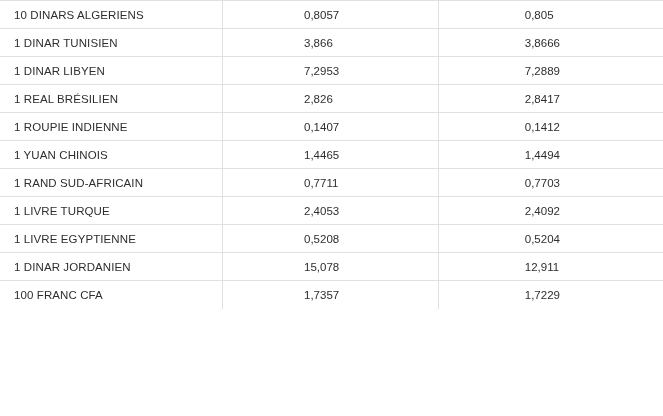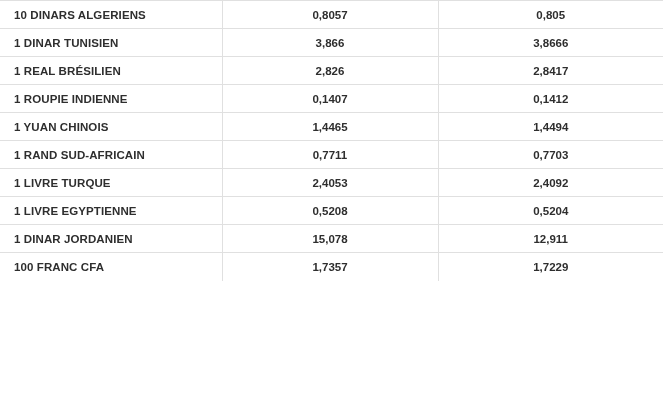--- a/index.html
+++ b/index.html
@@ -25,41 +25,40 @@
 
   .rates-table td {
     height: 28px;
     box-sizing: border-box;
     border-bottom: 1px solid #e0e0e0;
     border-right: 1px solid #e0e0e0;
     padding: 0 14px;
     font-size: 11.5px;
     white-space: nowrap;
     overflow: hidden;
-    font-weight: bold;
   }
   .rates-table tr td:last-child {
     border-right: none;
   }
   .rates-table tr:first-child td {
     border-top: 1px solid #e0e0e0;
   }
   td.currency {
     text-align: left;
     color: #2e2e2e;
     letter-spacing: 0.1px;
   }
   td.value {
     text-align: center;
     color: #2e2e2e;
   }
   td.value .num {
     display: inline-block;
     min-width: 52px;
-    text-align: center;
+    text-align: left;
   }
   .rates-table tr:last-child td {
     border-bottom: none;
   }
 </style>
 </head>
 <body>
 
 <table class="rates-table">
   <colgroup>
@@ -70,20 +69,25 @@
   <tbody>
     <tr>
       <td class="currency">10 DINARS ALGERIENS</td>
       <td class="value"><span class="num">0,8057</span></td>
       <td class="value"><span class="num">0,805</span></td>
     </tr>
     <tr>
       <td class="currency">1 DINAR TUNISIEN</td>
       <td class="value"><span class="num">3,866</span></td>
       <td class="value"><span class="num">3,8666</span></td>
+    </tr>
+    <tr>
+      <td class="currency">1 DINAR LIBYEN</td>
+      <td class="value"><span class="num">7,2953</span></td>
+      <td class="value"><span class="num">7,2889</span></td>
     </tr>
     <tr>
       <td class="currency">1 REAL BRÉSILIEN</td>
       <td class="value"><span class="num">2,826</span></td>
       <td class="value"><span class="num">2,8417</span></td>
     </tr>
     <tr>
       <td class="currency">1 ROUPIE INDIENNE</td>
       <td class="value"><span class="num">0,1407</span></td>
       <td class="value"><span class="num">0,1412</span></td>

